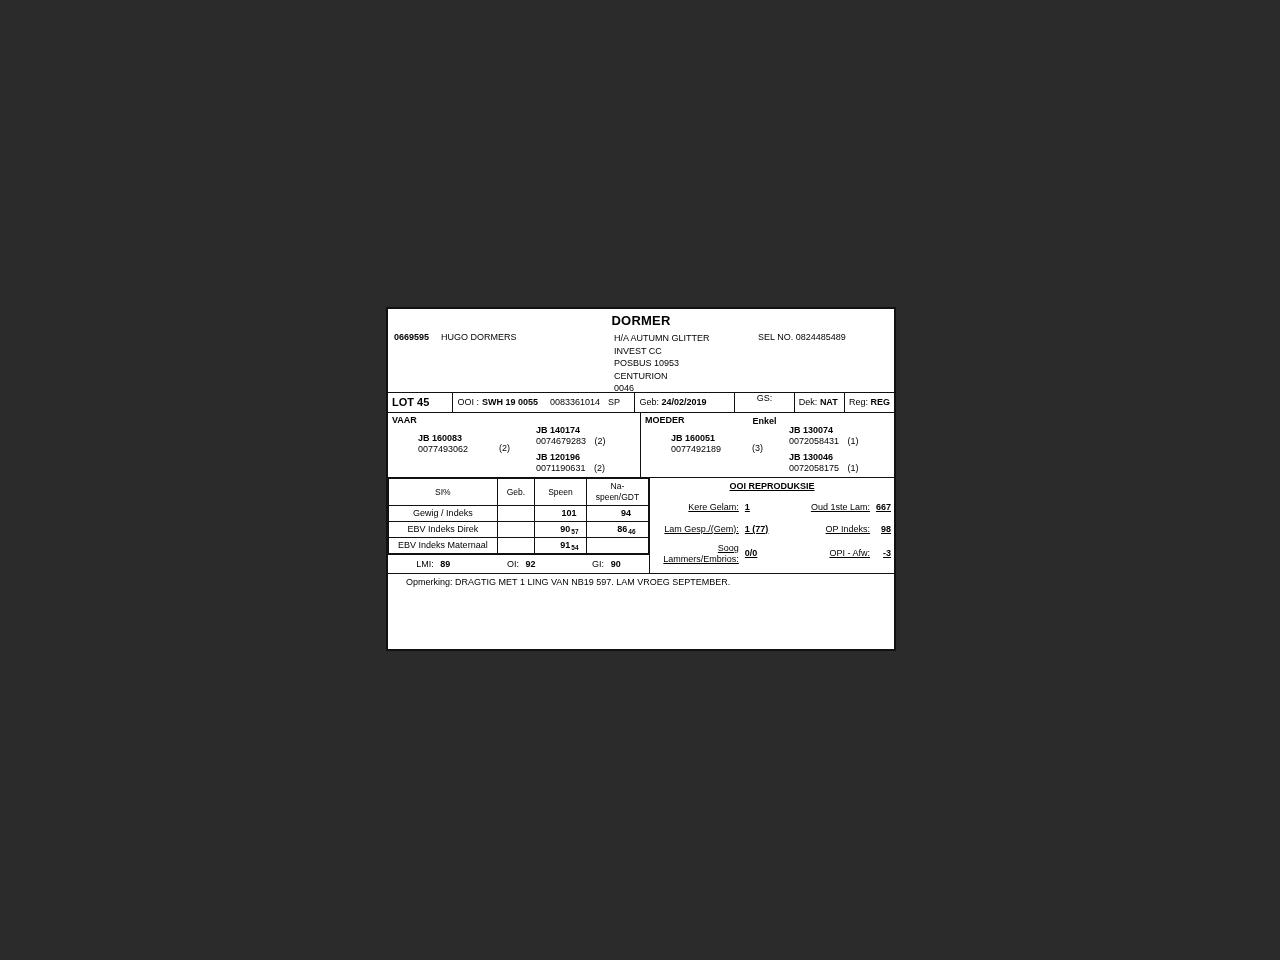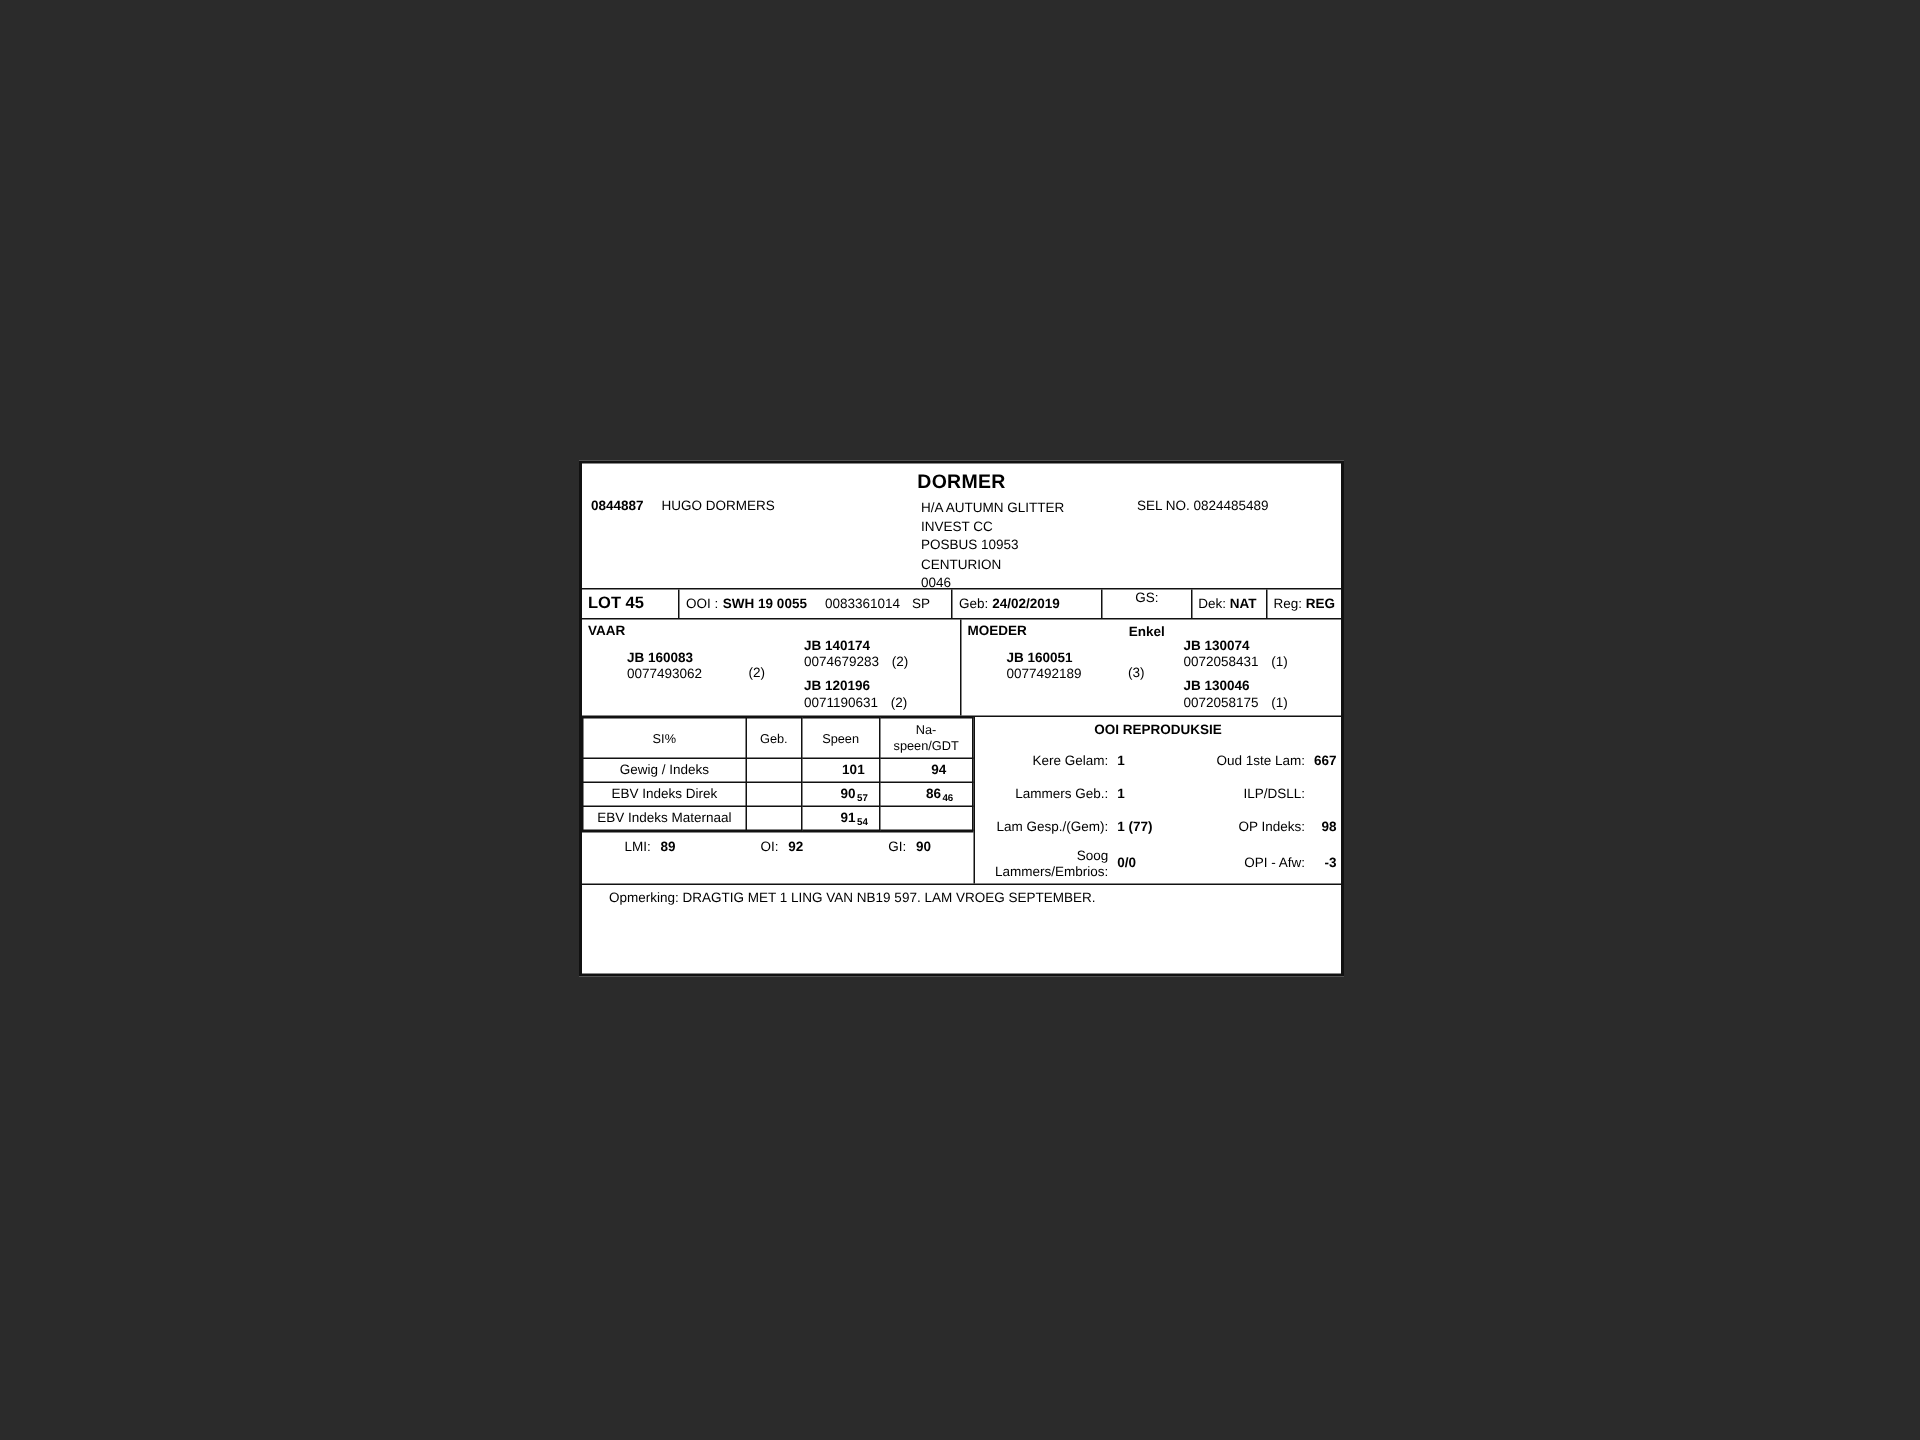--- a/index.html
+++ b/index.html
@@ -98,21 +98,21 @@
   }
   #sire { border-right: 1.5px solid #111; }
   .ptitle { font-weight: bold; font-size: 9px; }
   .gp { position: absolute; font-size: 9px; line-height: 11px; }
   .gp .tag { font-weight: bold; }
   .mid { position: absolute; font-size: 9px; line-height: 11px; }
   .mid .tag { font-weight: bold; }
   
   #lower { display: flex; border-bottom: 1.5px solid #111; }
   #left-table { width: 262px; border-right: 1.5px solid #111; box-sizing: border-box; }
-  #right-table { flex: 1; box-sizing: border-box; }
+  #right-table { flex: 1; box-sizing: border-box; text-decoration: underline; }
   table { border-collapse: collapse; width: 100%; font-size: 9px; }
   #left-table td, #left-table th {
     border: 1px solid #111;
     padding: 2px 3px;
     height: 14px;
     box-sizing: border-box;
   }
   #left-table th { font-weight: normal; text-align: center; font-size: 8.5px; }
   #left-table td.rowlabel { text-align: center; }
   #left-table td.val { text-align: center; font-weight: bold; padding-left: 20px; }
@@ -141,21 +141,21 @@
   }
 </style>
 </head>
 <body>
 
 <div id="sheet">
 
   <div id="breed-title">DORMER</div>
 
   <div id="header-block">
-    <span id="member-no">0844887</span>
+    <span id="member-no">0669595</span>
     <span id="member-name">HUGO DORMERS</span>
     <div id="addr-block">
       <div>H/A AUTUMN GLITTER</div>
       <div>INVEST CC</div>
       <div>POSBUS 10953</div>
       <div>CENTURION</div>
       <div>0046</div>
     </div>
     <span id="sel-no">SEL NO. 0824485489</span>
   </div>
@@ -276,26 +276,20 @@
       <div id="repro-title">OOI REPRODUKSIE</div>
       <table id="repro-table">
         <tbody>
             <tr>
           <td class="rl" style="width:86px;">Kere Gelam:</td>
           <td class="rv" style="width:48px;">1</td>
           <td class="rl" style="width:72px;">Oud 1ste Lam:</td>
           <td class="rv2">667</td>
         </tr>
         <tr>
-          <td class="rl">Lammers Geb.:</td>
-          <td class="rv">1</td>
-          <td class="rl">ILP/DSLL:</td>
-          <td class="rv2"></td>
-        </tr>
-        <tr>
           <td class="rl">Lam Gesp./(Gem):</td>
           <td class="rv">1   (77)</td>
           <td class="rl">OP Indeks:</td>
           <td class="rv2">98</td>
         </tr>
         <tr>
           <td class="rl">Soog Lammers/Embrios:</td>
           <td class="rv">0/0</td>
           <td class="rl">OPI - Afw:</td>
           <td class="rv2">-3</td>

